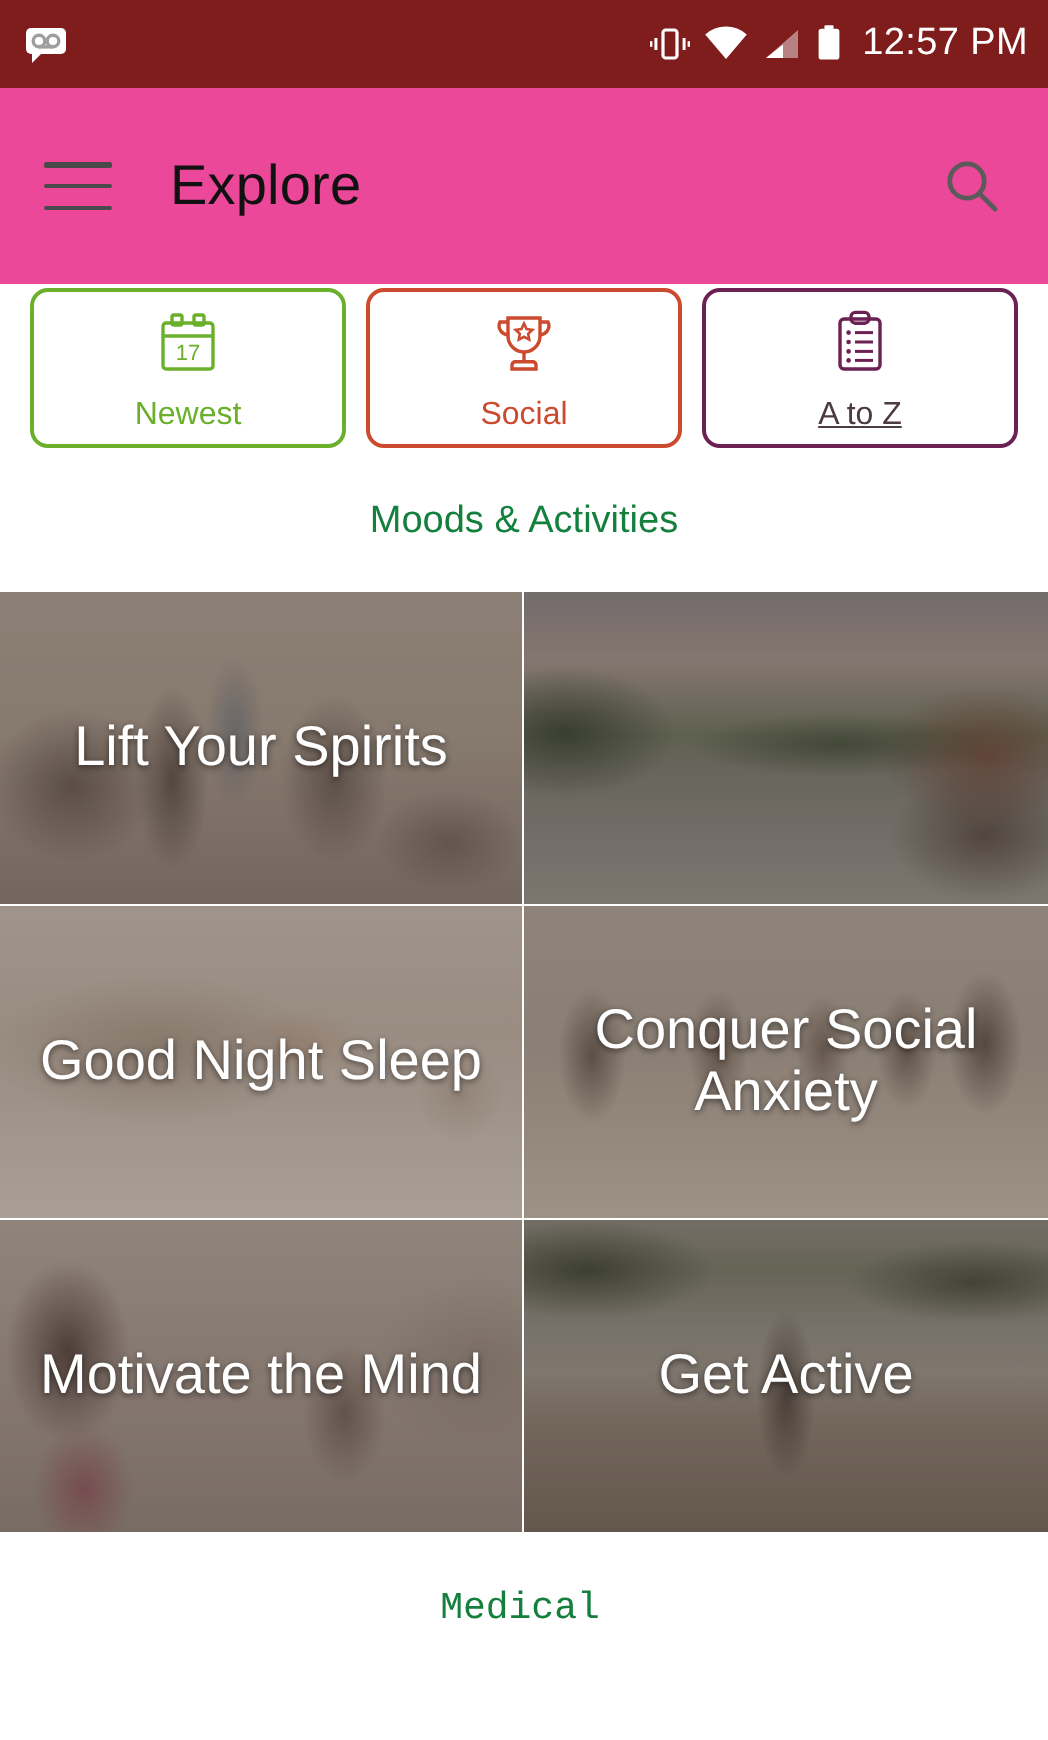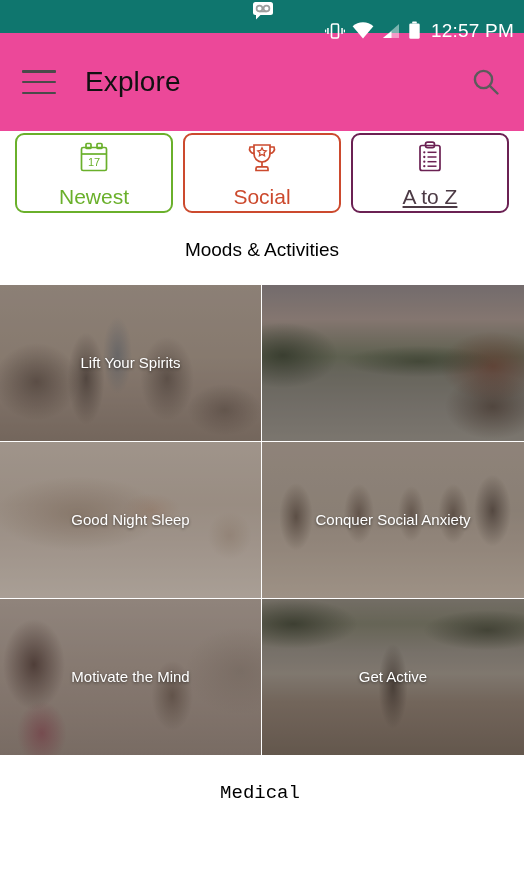--- a/index.html
+++ b/index.html
@@ -6,25 +6,24 @@
   html,body { width:524px; height:870px; }
   body {
     font-family:"Liberation Sans", sans-serif;
     background:#ffffff;
     overflow:hidden;
     position:relative;
   }
 
   
   .statusbar {
-    height:33px; background:#0f766e;
+    height:44px; background:#7f1d1d;
     display:flex; align-items:center;
     padding:0 10px 0 12px;
     color:#ffffff;
-    flex-direction:column;
   }
   .sb-left { display:flex; align-items:center; }
   .sb-right { margin-left:auto; display:flex; align-items:center; gap:7px; }
   .sb-time { font-size:19px; color:#fff; letter-spacing:.2px; margin-left:3px; }
   .sb-ic { display:block; }
 
   
   .appbar {
     height:98px; background:#ec4899;
     display:flex; align-items:center;
@@ -45,50 +44,50 @@
     padding:0 15px; margin-top:2px;
   }
   .filter-card {
     flex:1; height:80px; border-radius:9px;
     border:2.5px solid #000; background:#fff;
     display:flex; flex-direction:column;
     align-items:center; justify-content:center;
     cursor:pointer; gap:7px;
   }
   .filter-card .ficon { height:40px; display:flex; align-items:center; justify-content:center; }
-  .filter-card .flabel { font-size:21px; }
+  .filter-card .flabel { font-size:16px; }
 
   .f-newest  { border-color:#6ab02b; }
   .f-newest  .flabel { color:#6ab02b; }
   .f-popular { border-color:#cc4a2e; }
   .f-popular .flabel { color:#cc4a2e; }
   .f-atoz    { border-color:#6b2153; }
   .f-atoz    .flabel { color:#4c3a45;text-decoration:underline; }
 
   
   .section-head {
-    text-align:center; font-size:19px; color:#000000;
+    text-align:center; font-size:19px; color:#15803d;
     padding:26px 0 24px 0; background:#fff;
   }
   .section-head.medical { padding:26px 4px 0 0;font-family:Liberation Mono, monospace; }
 
   
   .grid { display:flex; flex-wrap:wrap; }
   .tile {
     width:262px; height:157px;
     position:relative; overflow:hidden; cursor:pointer;
     border-bottom:1.5px solid #ffffff;
   }
   .tile:nth-child(odd) { border-right:1.5px solid #ffffff; }
   .tile-bg { position:absolute; inset:0; }
   .tile-shade { position:absolute; inset:0; background:rgba(60,45,35,0.32); }
   .tile-label {
     position:absolute; left:0; right:0; top:50%;
     transform:translateY(-50%);
-    text-align:center; color:#fff; font-size:15px;
+    text-align:center; color:#fff; font-size:28px;
     text-shadow:0 1px 3px rgba(0,0,0,.55);
     padding:0 6px; line-height:1.1;
   }
 
   
   .bg-spirits {
     background:
       radial-gradient(ellipse 26% 40% at 14% 62%, rgba(60,48,44,.55), transparent 62%),
       radial-gradient(ellipse 11% 46% at 33% 60%, rgba(48,40,38,.6), transparent 64%),
       radial-gradient(ellipse 9% 40% at 45% 45%, rgba(70,95,120,.45), transparent 62%),

